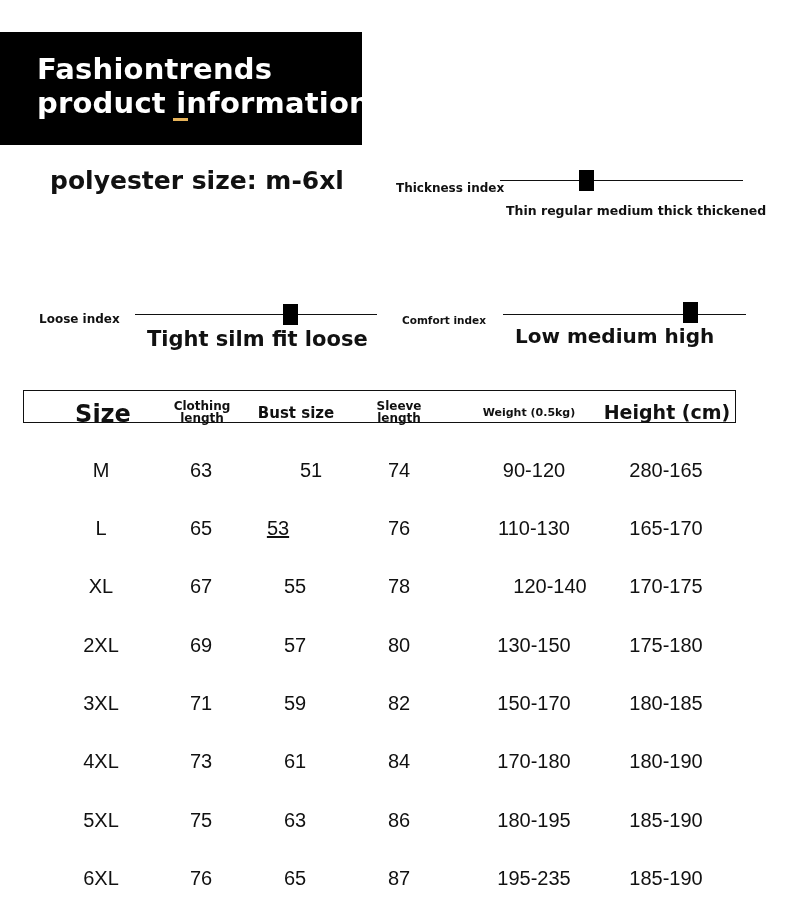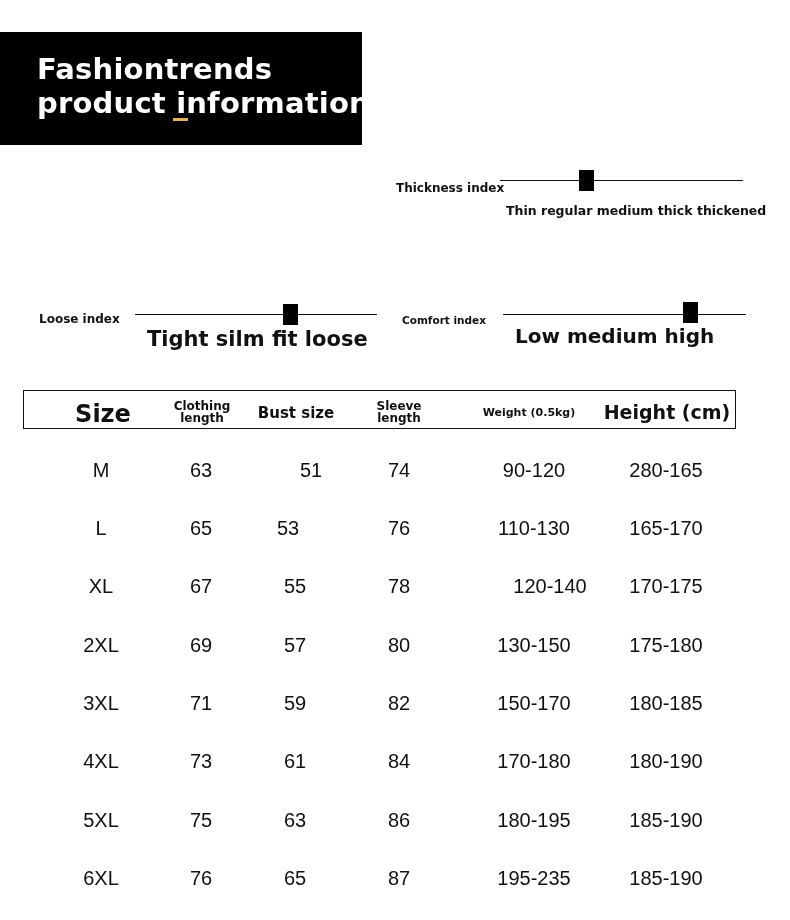--- a/index.html
+++ b/index.html
@@ -22,40 +22,41 @@
       position: absolute; left: 50px; top: 166px; font-weight: bold; font-size: 25px; line-height: 30px; color: #111;
     }
     .info div { white-space: nowrap; }
 
     .slider-label { position: absolute; font-weight: bold; font-size: 12px; color: #111; white-space: nowrap; }
     .slider-line { position: absolute; height: 1px; background: #111; }
     .slider-thumb { position: absolute; width: 15px; height: 21px; background: #000; }
     .slider-scale { position: absolute; font-weight: bold; color: #111; white-space: nowrap; }
 
     .table-header {
-      position: absolute; left: 23px; top: 390px; width: 713px; height: 39px;
+      position: absolute; left: 23px; top: 390px; width: 713px; height: 33px;
       border: 1px solid #111; box-sizing: border-box; text-decoration: underline;
     }
     .th { position: absolute; font-weight: bold; text-align: center; color: #111; line-height: 1; }
     .row { position: absolute; left: 0; width: 790px; height: 30px; }
     .cell {
       position: absolute; font-family: "Liberation Sans", sans-serif; font-size: 20px; color: #111;
       transform: translateX(-50%); white-space: nowrap; font-stretch: condensed;
     }
   </style>
 </head>
 <body>
 
 <div class="banner">
   <div class="banner-line l2">product information</div>
   <div class="banner-line l1">Fashiontrends</div>
   <div class="accent-bar"></div>
 </div>
 
 <div class="info">
+  <div>polyester size: m-6xl</div>
 </div>
 
 <div>
   <div class="slider-label" style="left:396px; top:181px; font-size:12px;">Thickness index</div>
   <div class="slider-line" style="left:500px; top:180px; width:243px;"></div>
   <div class="slider-thumb" style="left:579px; top:170px;"></div>
   <div class="slider-scale" style="left:506px; top:203px; font-size:12.5px;">Thin regular medium thick thickened</div>
 </div>
 
 <div>
@@ -92,21 +93,21 @@
     <span class="cell" style="left:101px;">M</span>
     <span class="cell" style="left:201px;">63</span>
     <span class="cell" style="left:311px;">51</span>
     <span class="cell" style="left:399px;">74</span>
     <span class="cell" style="left:534px;">90-120</span>
     <span class="cell" style="left:666px;">280-165</span>
   </div>
   <div class="row" style="top:517px;">
     <span class="cell" style="left:101px;">L</span>
     <span class="cell" style="left:201px;">65</span>
-    <span class="cell" style="left:288px;">53</span>
+    <span class="cell" style="left:278px;text-decoration:underline;">53</span>
     <span class="cell" style="left:399px;">76</span>
     <span class="cell" style="left:534px;">110-130</span>
     <span class="cell" style="left:666px;">165-170</span>
   </div>
   <div class="row" style="top:575px;">
     <span class="cell" style="left:101px;">XL</span>
     <span class="cell" style="left:201px;">67</span>
     <span class="cell" style="left:295px;">55</span>
     <span class="cell" style="left:399px;">78</span>
     <span class="cell" style="left:534px;margin-left:16px;">120-140</span>

